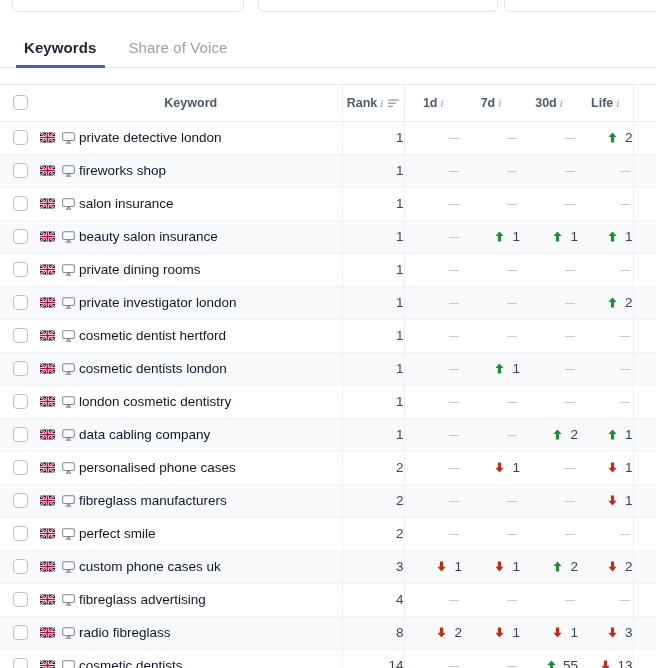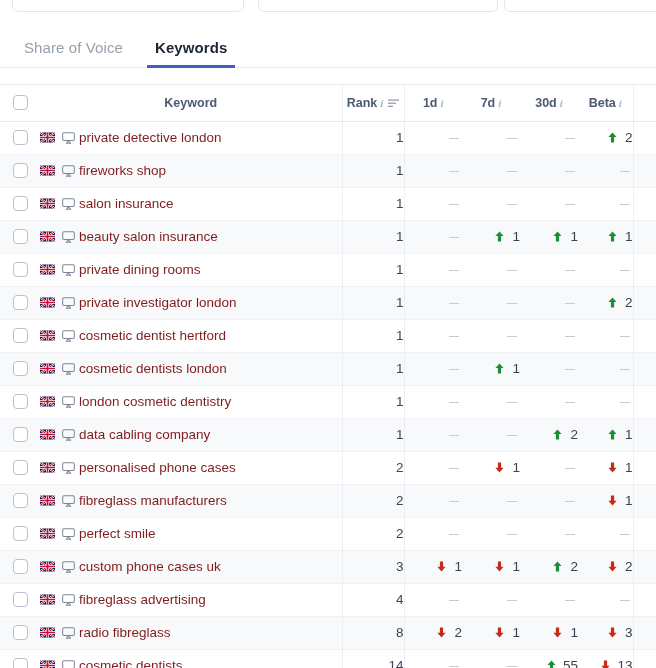--- a/index.html
+++ b/index.html
@@ -165,42 +165,42 @@
     margin-right: 7px;
     border-radius: 1px;
   }
   
   .dev {
     display: inline-block;
     width: 13px; height: 12px;
     vertical-align: -2px;
     margin-right: 4px;
   }
-  .kwtext { color: #7f1d1d; }
+  .kwtext { color: #0f172a; }
 
   
   .arrow { display: inline-block; width: 9px; height: 11px; vertical-align: -1px; margin-right: 7px; }
   .dnum  { display: inline-block; min-width: 9px; color: #39424f; }
   .dash  { display: inline-block; width: 10px; height: 1px; background: #c6cbd3; vertical-align: 3px; margin-right: 3px; }
 </style>
 </head>
 <body>
 
 <div class="topstrip">
   <div class="topcard c1"></div>
   <div class="topcard c2"></div>
   <div class="topcard c3"></div>
 </div>
 
 <div class="tabs">
+  <div class="tab active">
+    <span>Keywords</span>
+  </div>
   <div class="tab">
     <span>Share of Voice</span>
-  </div>
-  <div class="tab active">
-    <span>Keywords</span>
   </div>
 </div>
 
 <div class="tablewrap">
   <table class="kw">
     <colgroup>
       <col class="c-check">
         <col class="c-kw">
         <col class="c-rank">
       <col class="c-1d">
@@ -227,21 +227,21 @@
         <th class="h-num vsep">
           <span>1d</span><span class="ico-i">i</span>
         </th>
         <th class="h-num">
           <span>7d</span><span class="ico-i">i</span>
         </th>
         <th class="h-num">
           <span>30d</span><span class="ico-i">i</span>
         </th>
         <th class="h-num">
-          <span>Beta</span><span class="ico-i">i</span>
+          <span>Life</span><span class="ico-i">i</span>
         </th>
         <th class="vsep"></th>
       </tr>
     </thead>
     <tbody id="tbody">
         <tr class="">
           <td class="cell-check"><span class="cbox"></span></td>
           <td class="cell-kw"><svg class="flag" viewBox="0 0 30 20">
               <rect width="30" height="20" fill="#012169"></rect>
               <path d="M0,0 L30,20 M30,0 L0,20" stroke="#fff" stroke-width="4"></path>

